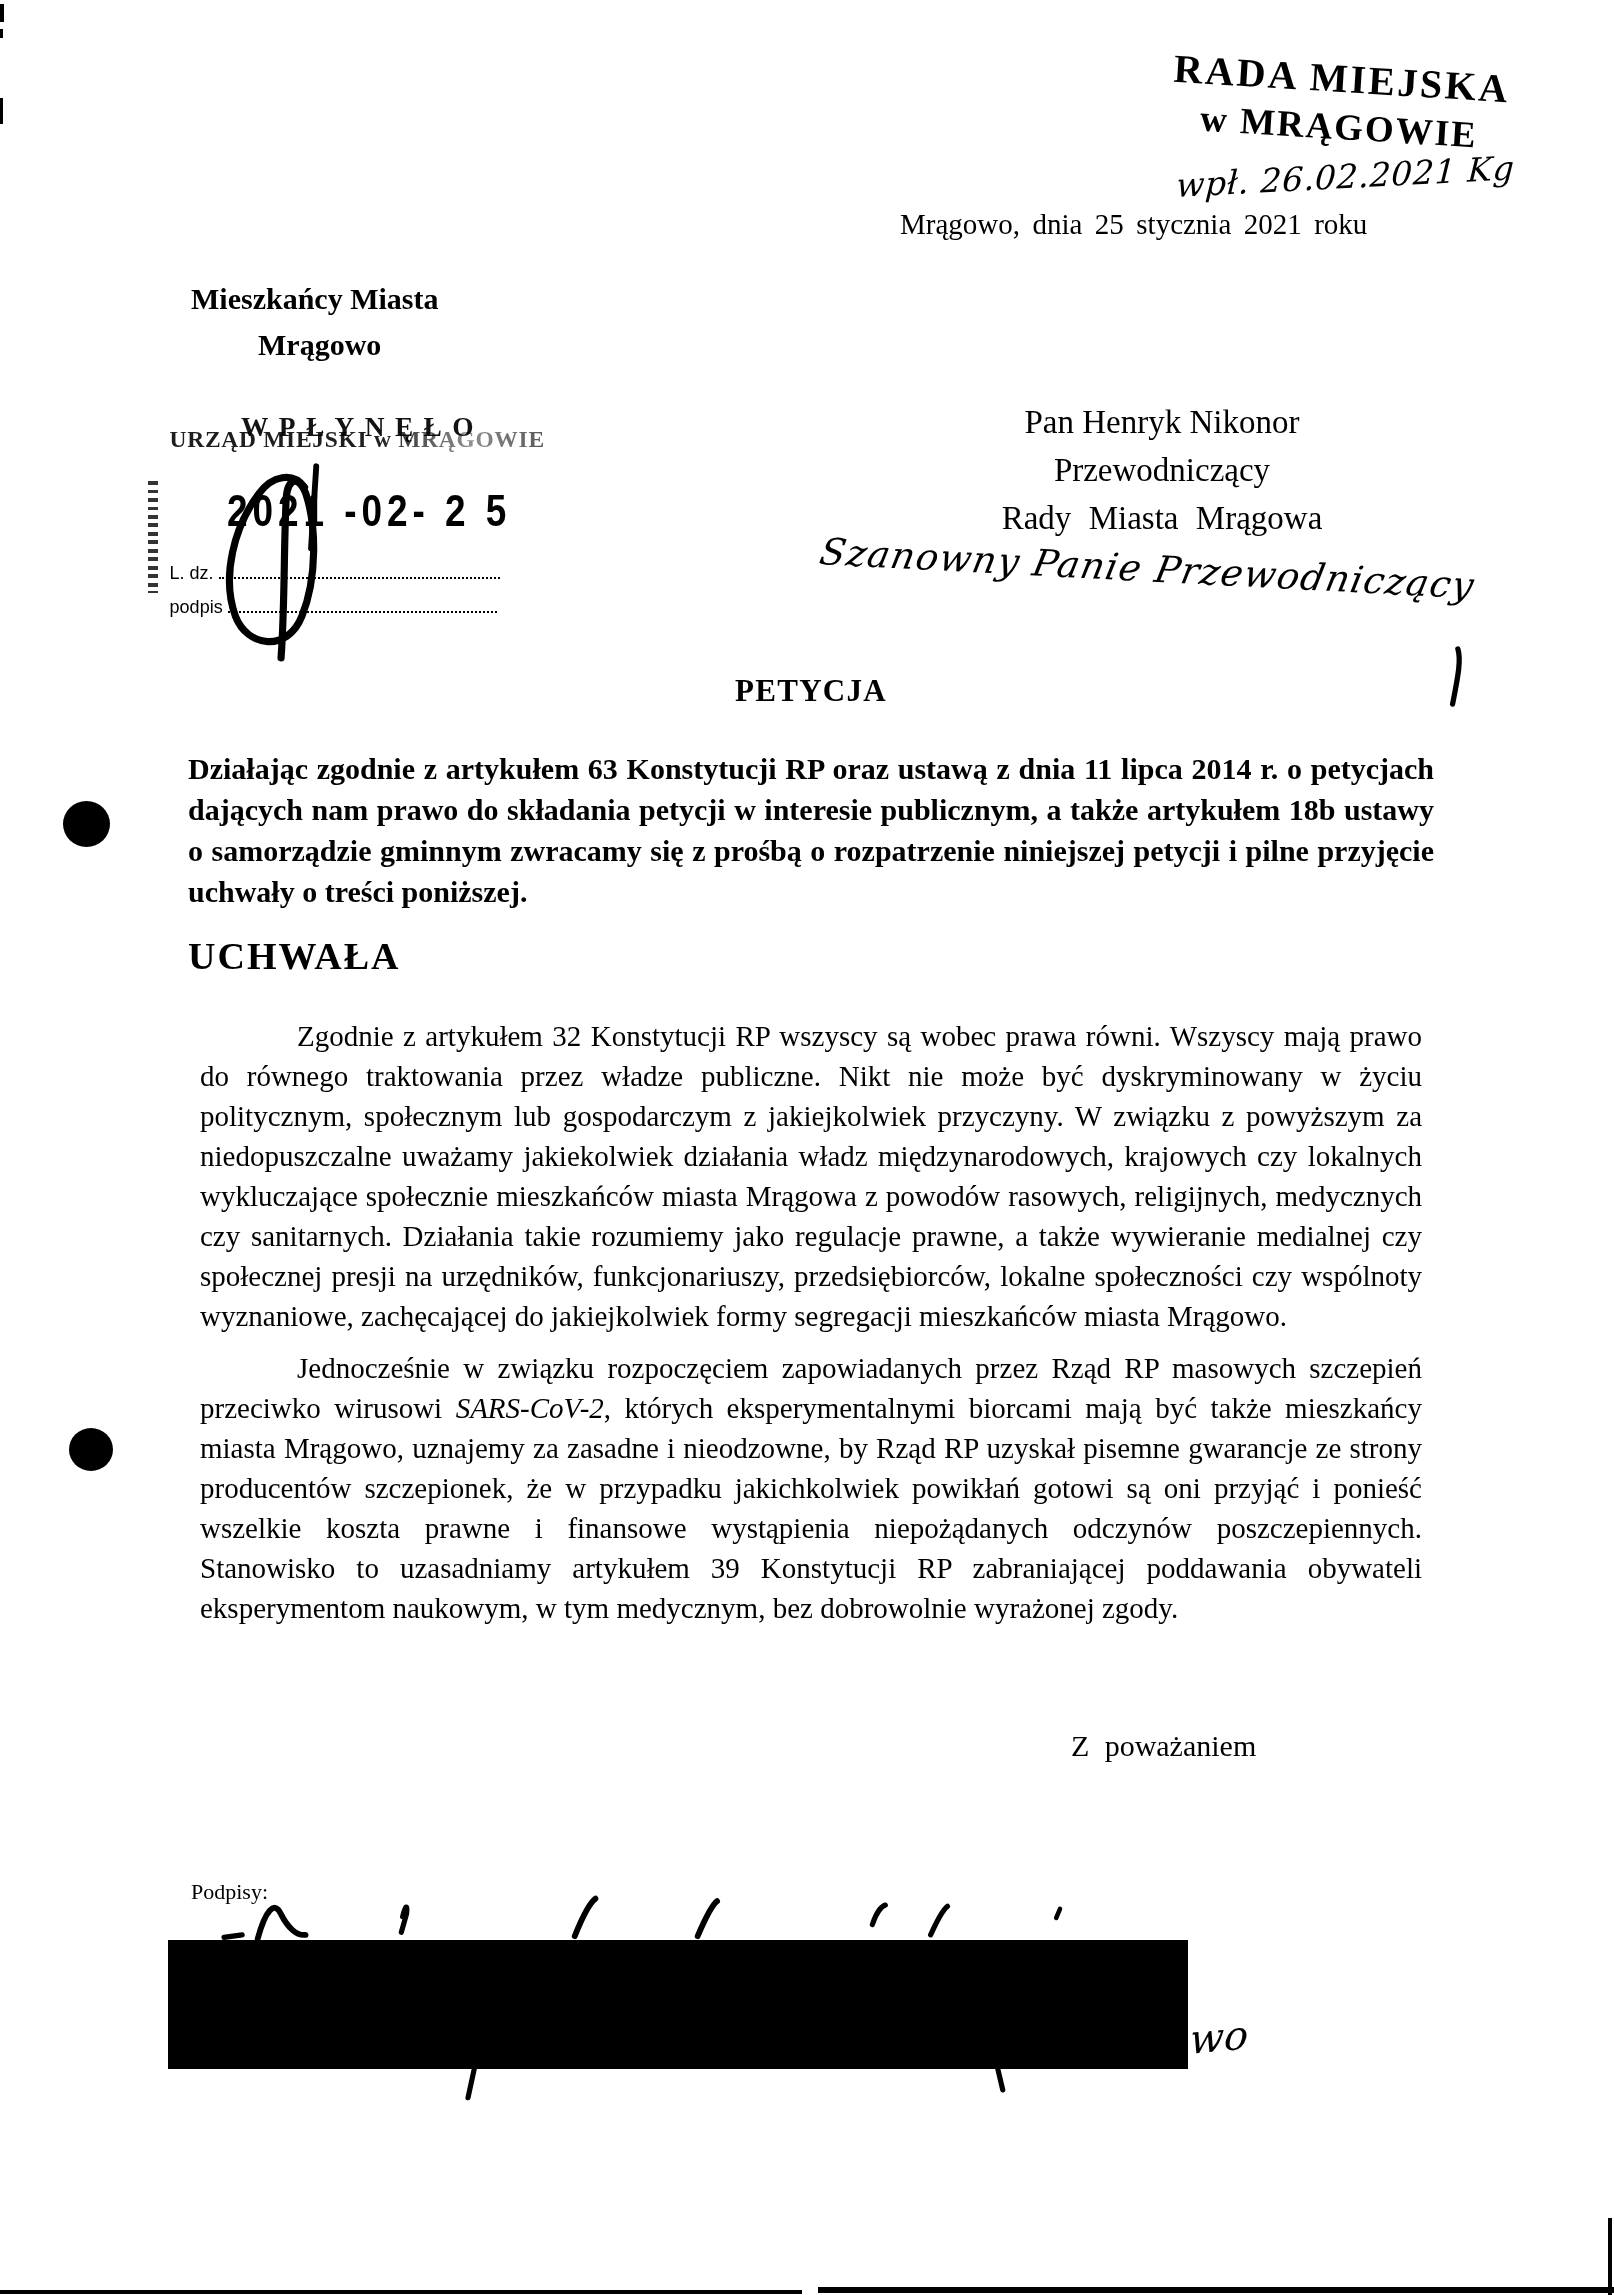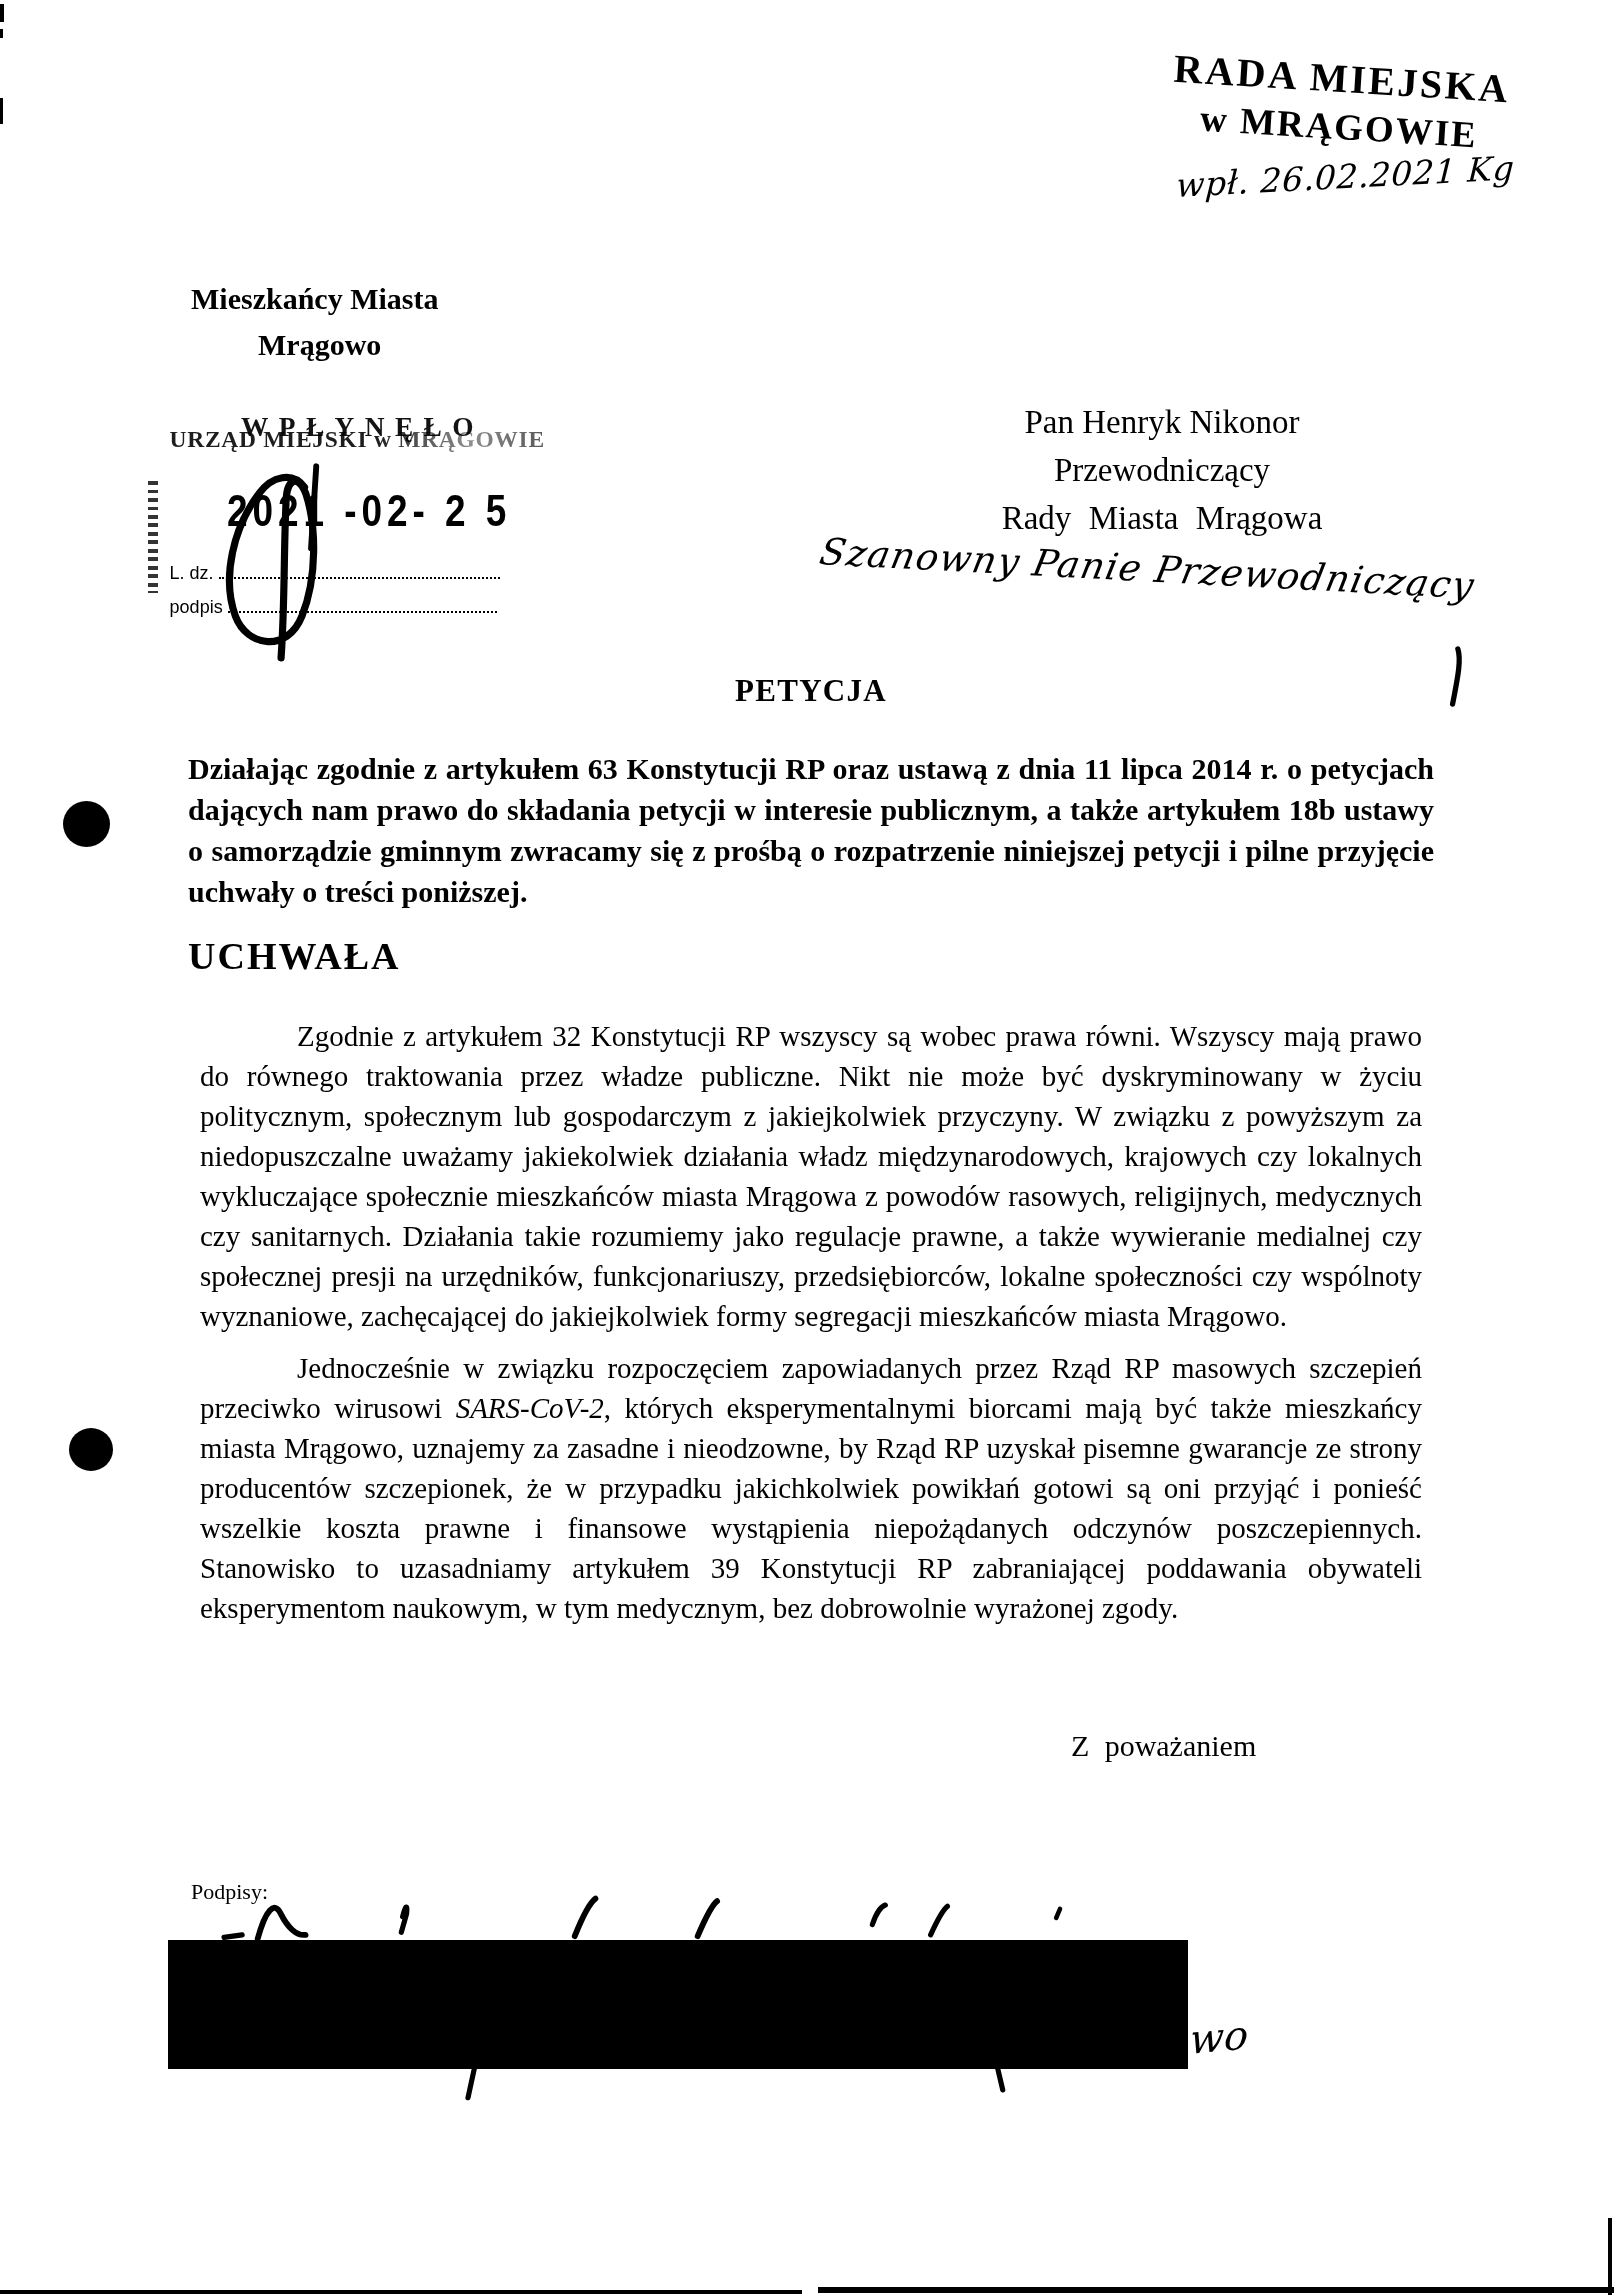--- a/index.html
+++ b/index.html
@@ -57,20 +57,21 @@
 <body>
 
 <div id="page">
 
   <div class="abs hdr-stamp">
     <div class="l1">RADA MIEJSKA</div>
     <div class="l2">w MRĄGOWIE</div>
   </div>
   <div class="abs hdr-note hand">wpł. 26.02.2021 Kg</div>
 
+  <div class="abs date-line">Mrągowo, dnia  25 stycznia  2021 roku</div>
 
   <div class="abs sender">
     <div>Mieszkańcy Miasta</div>
     <div class="ind">Mrągowo</div>
   </div>
 
   <div class="abs rcv">
     <div class="l1">WPŁYNĘŁO</div>
     <div class="l2">URZĄD MIEJSKI w MRĄGOWIE</div>
     <div class="dt">2021 -02- 2 5</div>

